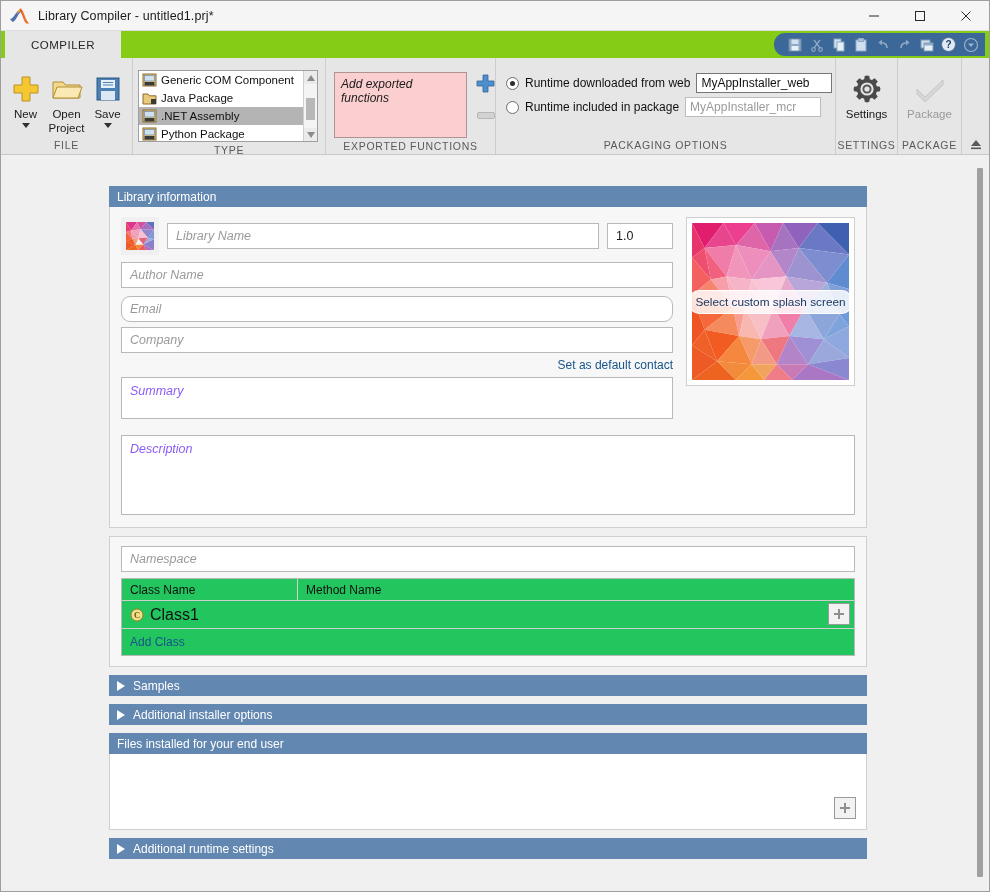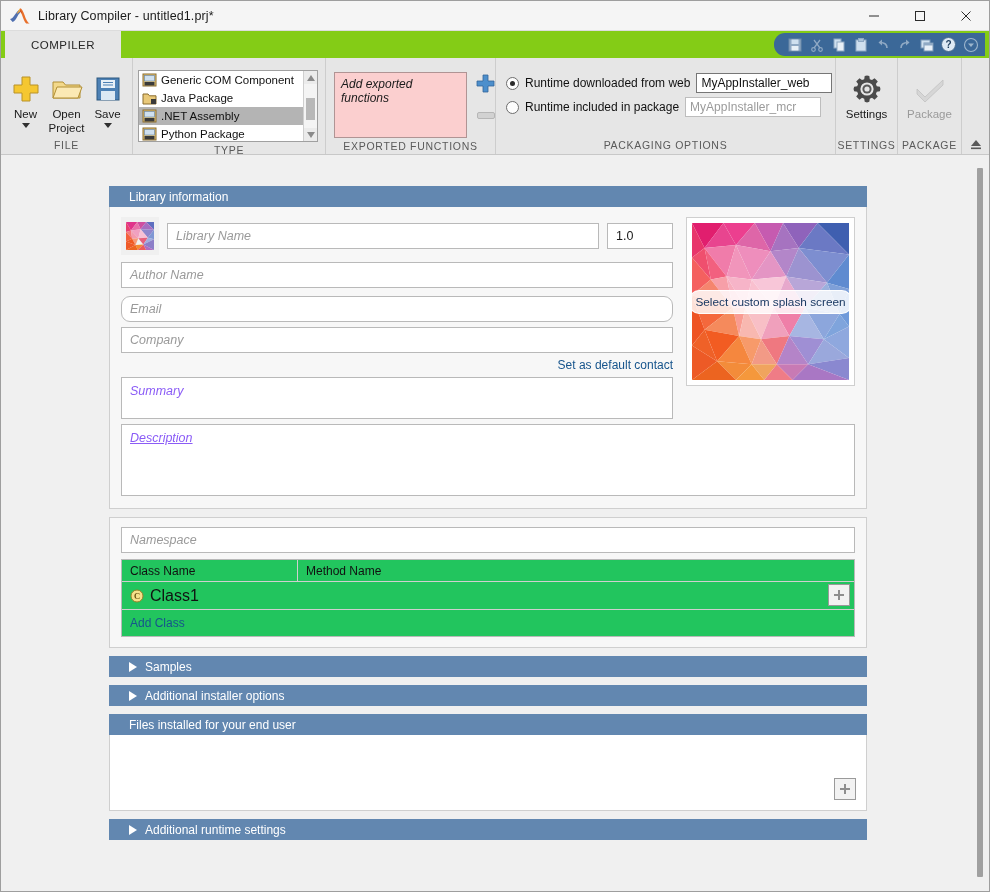--- a/index.html
+++ b/index.html
@@ -119,21 +119,21 @@
 
   
   .content {
     position: absolute; left: 0; right: 0; top: 155px; bottom: 0;
     background: #f0f0f0; overflow: hidden;
   }
   .page { position: absolute; left: 108px; top: 30px; width: 758px; }
 
   .panel-header {
     background: #6287b0; color: #fff; font-size: 12px;
-    height: 21px; display: flex; align-items: center; padding-left: 20px;
+    height: 21px; display: flex; align-items: center; padding-left: 8px;
   }
   .panel-header .tri {
     width: 0; height: 0; border-top: 5px solid transparent; border-bottom: 5px solid transparent;
     border-left: 8px solid #ffffff; margin-right: 8px;
   }
   .panel-body {
     background: #f7f7f7; border: 1px solid #cfcfcf; border-top: none;
     padding: 10px 11px 12px 11px;
   }
 
@@ -590,21 +590,21 @@
                   <polygon points="28,100 38,90 46,100" fill="#f5983c"></polygon>
                   <polygon points="46,100 54,90 64,100" fill="#ef7c86"></polygon>
                   <polygon points="64,100 74,90 100,100" fill="#a977c4"></polygon>
                 </svg>
               </div>
               <div class="splash-btn">Select custom splash screen</div>
             </div>
           </div>
         </div>
 
-        <div class="textarea" style="height:72px;margin-top:5px;text-decoration:underline;">Description</div>
+        <div class="textarea" style="height:80px;margin-top:16px;">Description</div>
       </div>
 
       <div class="sec-spacer"></div>
 
       <div class="panel-body" style="border-top:1px solid #cfcfcf;padding:9px 11px 10px 11px;">
         <div class="field">Namespace</div>
         <div class="tbl" style="margin-top:6px;">
           <div class="tbl-head">
             <div class="th c1">Class Name</div>
             <div class="th c2">Method Name</div>

